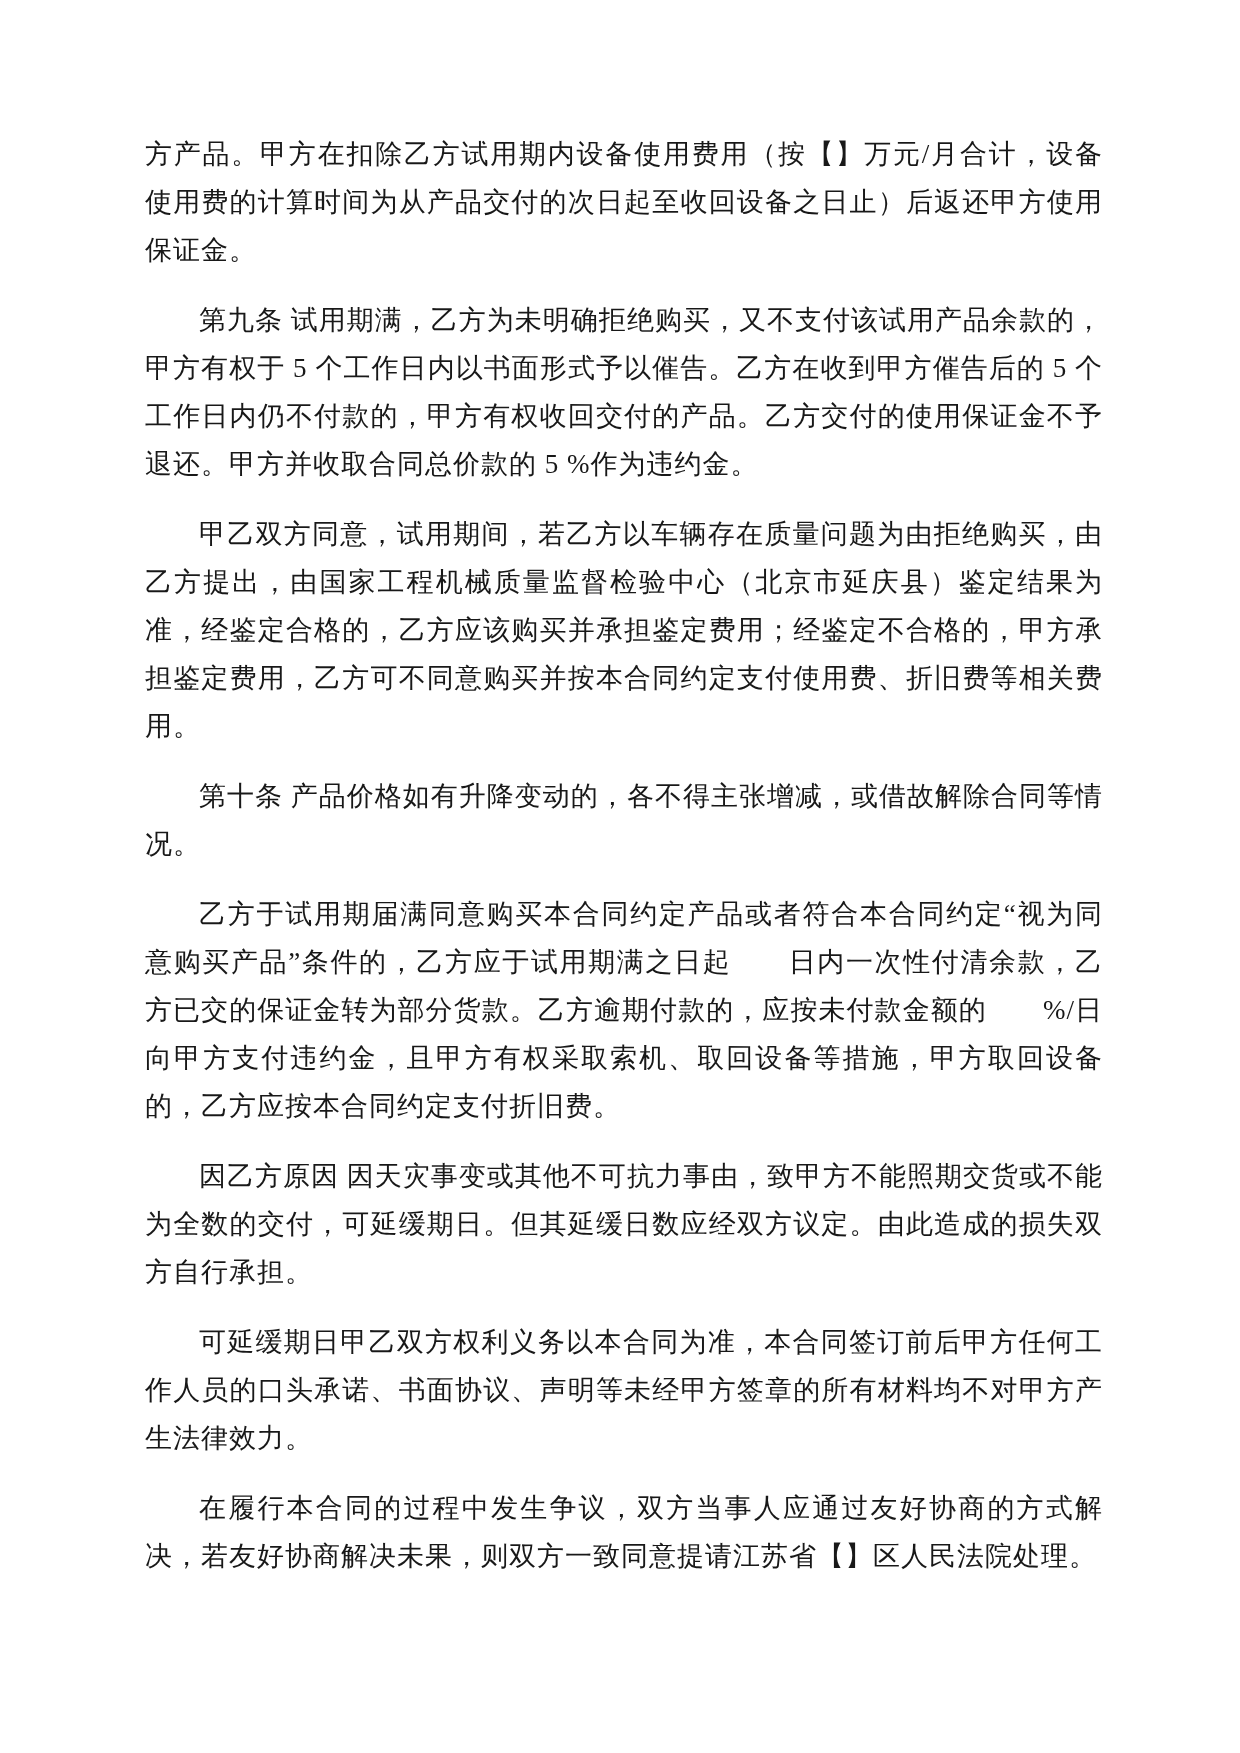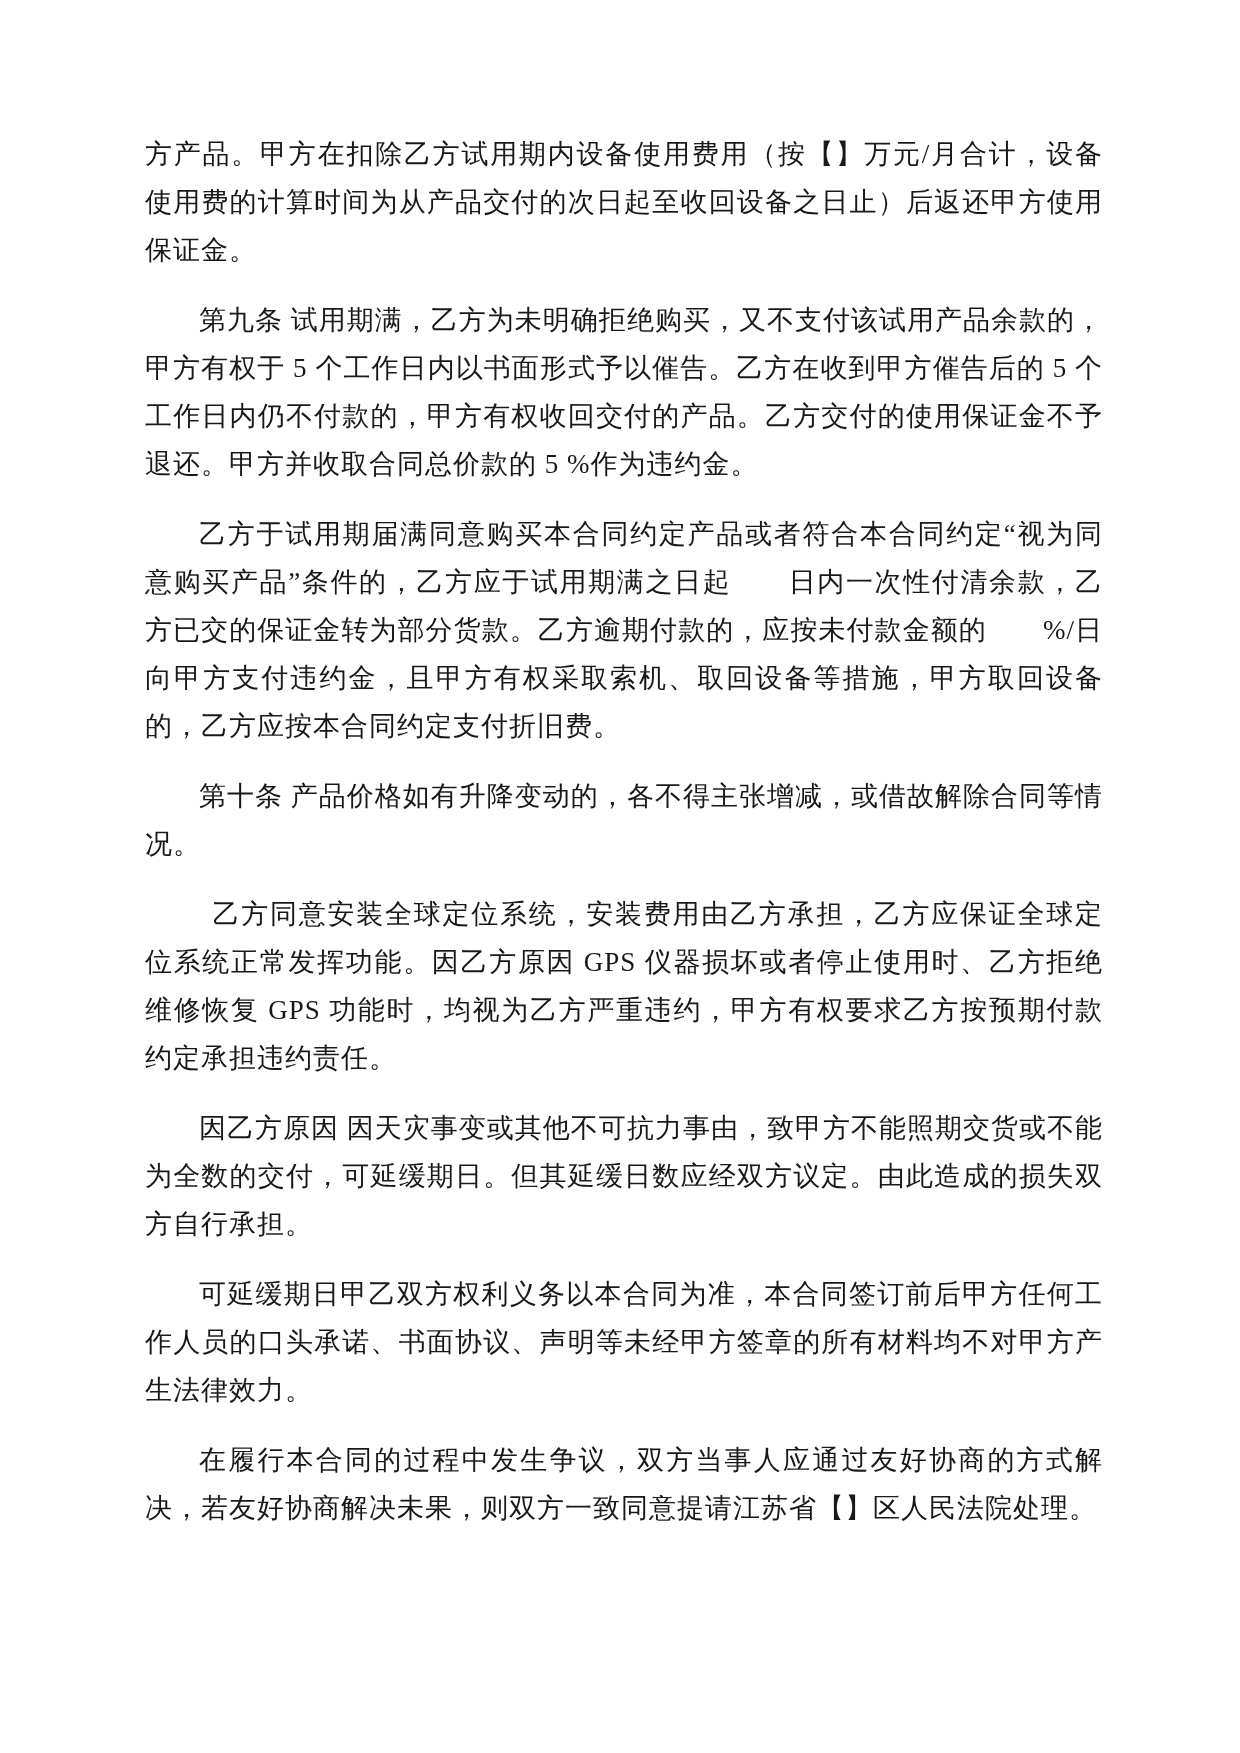--- a/index.html
+++ b/index.html
@@ -46,26 +46,26 @@
 </head>
 <body>
 
 <div class="page">
   <div class="content">
 
     <p><span>方产品。甲方在扣除乙方试用期内设备使用费用（按【】万元/月合计，设备使用费的计算时间为从产品交付的次日起至收回设备之日止）后返还甲方使用保证金。</span></p>
 
     <p class="indent"><span class="article-label">第九条 </span><span>试用期满，乙方为未明确拒绝购买，又不支付该试用产品余款的，甲方有权于 5 个工作日内以书面形式予以催告。乙方在收到甲方催告后的 5 个工作日内仍不付款的，甲方有权收回交付的产品。乙方交付的使用保证金不予退还。甲方并收取合同总价款的 5 %作为违约金。</span></p>
 
+    <p class="indent"><span>甲乙双方同意，试用期间，若乙方以车辆存在质量问题为由拒绝购买，由乙方提出，由国家工程机械质量监督检验中心（北京市延庆县）鉴定结果为准，经鉴定合格的，乙方应该购买并承担鉴定费用；经鉴定不合格的，甲方承担鉴定费用，乙方可不同意购买并按本合同约定支付使用费、折旧费等相关费用。</span></p>
+
+    <p class="indent"><span class="article-label">第十条 </span><span>产品价格如有升降变动的，各不得主张增减，或借故解除合同等情况。</span></p>
 
     <p class="indent"><span>乙方于试用期届满同意购买本合同约定产品或者符合本合同约定“视为同意购买产品”条件的，乙方应于试用期满之日起　　日内一次性付清余款，乙方已交的保证金转为部分货款。乙方逾期付款的，应按未付款金额的　　%/日向甲方支付违约金，且甲方有权采取索机、取回设备等措施，甲方取回设备的，乙方应按本合同约定支付折旧费。</span></p>
 
-    <p class="indent"><span class="article-label">第十条 </span><span>产品价格如有升降变动的，各不得主张增减，或借故解除合同等情况。</span></p>
-
-    <p class="indent-lg"><span>乙方同意安装全球定位系统，安装费用由乙方承担，乙方应保证全球定位系统正常发挥功能。因乙方原因 GPS 仪器损坏或者停止使用时、乙方拒绝维修恢复 GPS 功能时，均视为乙方严重违约，甲方有权要求乙方按预期付款约定承担违约责任。</span></p>
 
     <p class="indent"><span class="article-label">因乙方原因 </span><span>因天灾事变或其他不可抗力事由，致甲方不能照期交货或不能为全数的交付，可延缓期日。但其延缓日数应经双方议定。由此造成的损失双方自行承担。</span></p>
 
     <p class="indent"><span class="article-label">可延缓期日</span><span>甲乙双方权利义务以本合同为准，本合同签订前后甲方任何工作人员的口头承诺、书面协议、声明等未经甲方签章的所有材料均不对甲方产生法律效力。</span></p>
 
     <p class="indent"><span>在履行本合同的过程中发生争议，双方当事人应通过友好协商的方式解决，若友好协商解决未果，则双方一致同意提请江苏省【】区人民法院处理。</span></p>
 
   </div>
 </div>
 

